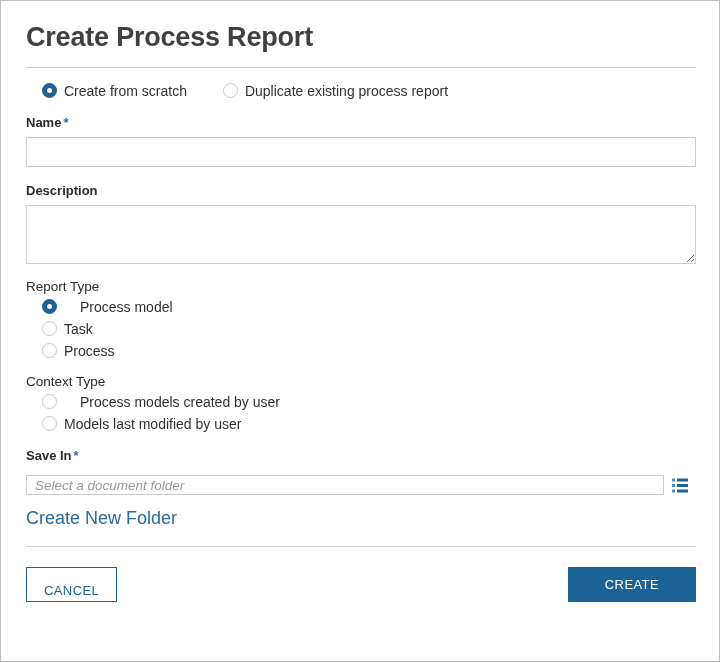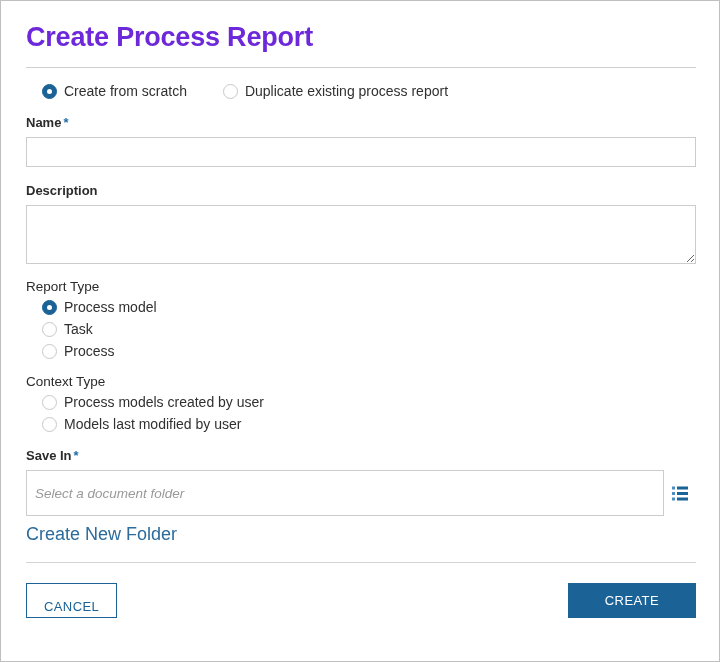--- a/index.html
+++ b/index.html
@@ -28,21 +28,21 @@
     position: absolute;
     left: 25px;
     top: 0;
     width: 670px;
   }
 
   
   .page-title {
     font-size: 27px;
     font-weight: bold;
-    color: #6d28d9;
+    color: #404040;
     letter-spacing: -0.2px;
     margin: 0;
     padding-top: 19px;
     line-height: 34px;
   }
   .title-rule {
     height: 1px;
     background: #cfcfcf;
     margin-top: 13px;
   }
@@ -53,21 +53,21 @@
     align-items: center;
     margin-top: 15px;
   }
   .mode-row .radio-item + .radio-item {
     margin-left: 20px;
   }
 
   
   .radio-item {
     display: flex;
-    align-items: flex-end;
+    align-items: flex-start;
     cursor: pointer;
     padding-left: 16px;
   }
   .radio-mark {
     width: 15px;
     height: 15px;
     border-radius: 50%;
     box-sizing: border-box;
     flex: 0 0 auto;
     background: #ffffff;
@@ -151,32 +151,33 @@
     color: #2b2b2b;
     margin-top: 15px;
     margin-bottom: 4px;
     line-height: 16px;
   }
   .radio-stack .radio-item {
     margin-top: 6px;
   }
   .radio-stack .radio-item:first-child {
     margin-top: 3px;
+    gap: 16px;
   }
 
   
   .saveinrow {
     display: flex;
     align-items: center;
     width: 670px;
   }
   .folder-input {
     box-sizing: border-box;
     width: 638px;
-    height: 46px;
+    height: 20px;
     border: 1px solid #cccccc;
     background: #ffffff;
     font-family: "Liberation Sans", sans-serif;
     font-size: 13.5px;
     color: #303030;
     padding: 4px 8px;
     outline: none;
     border-radius: 0;
   }
   .folder-input::placeholder {

